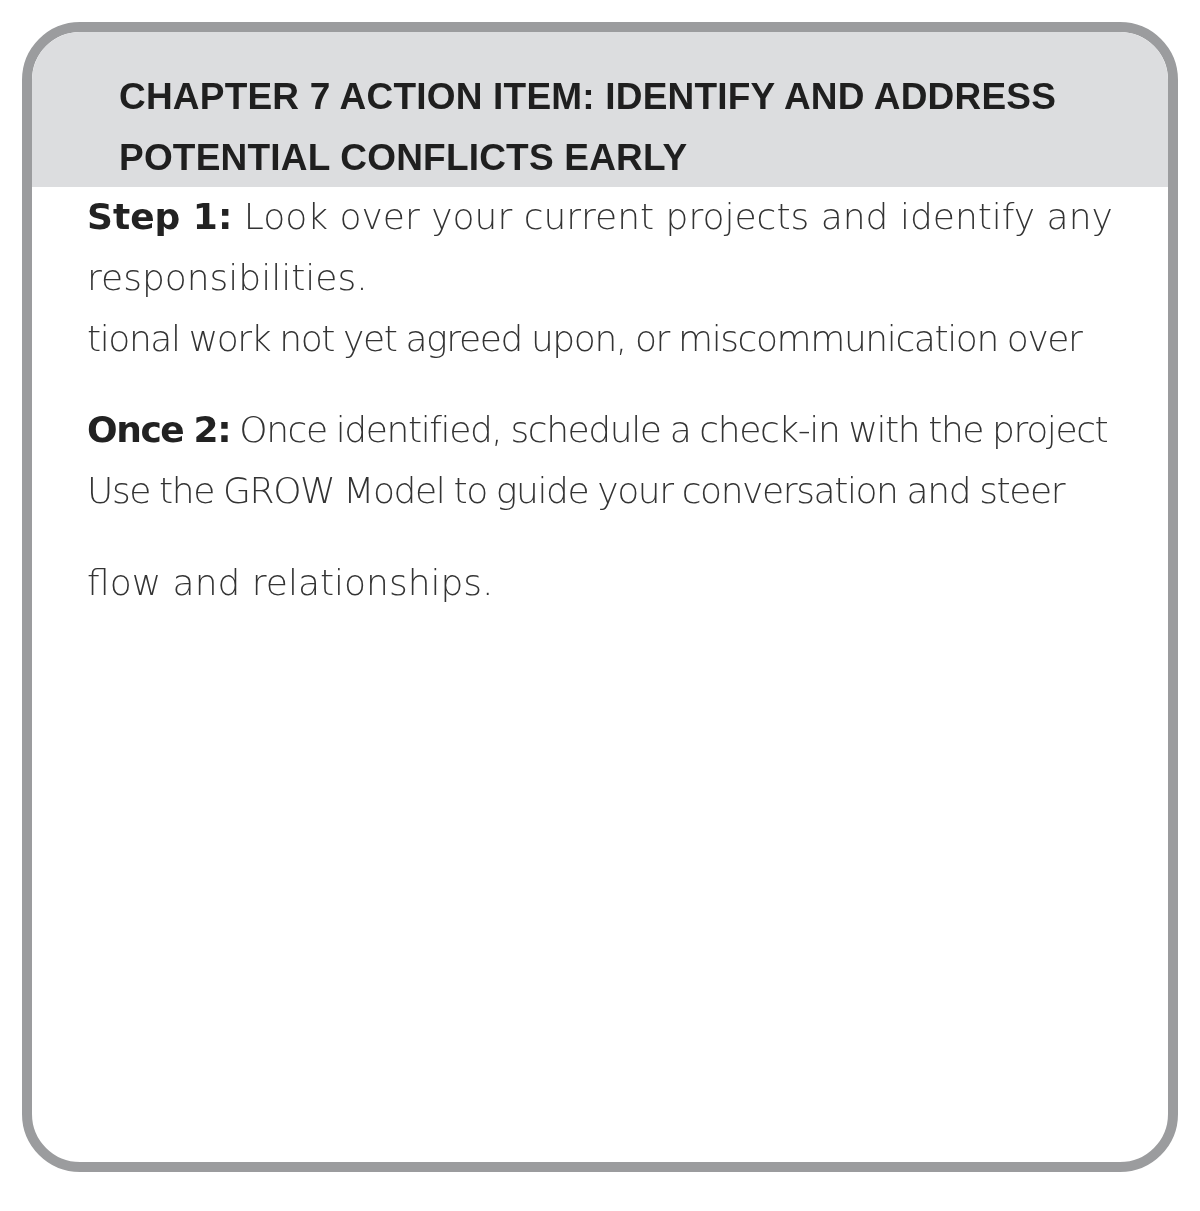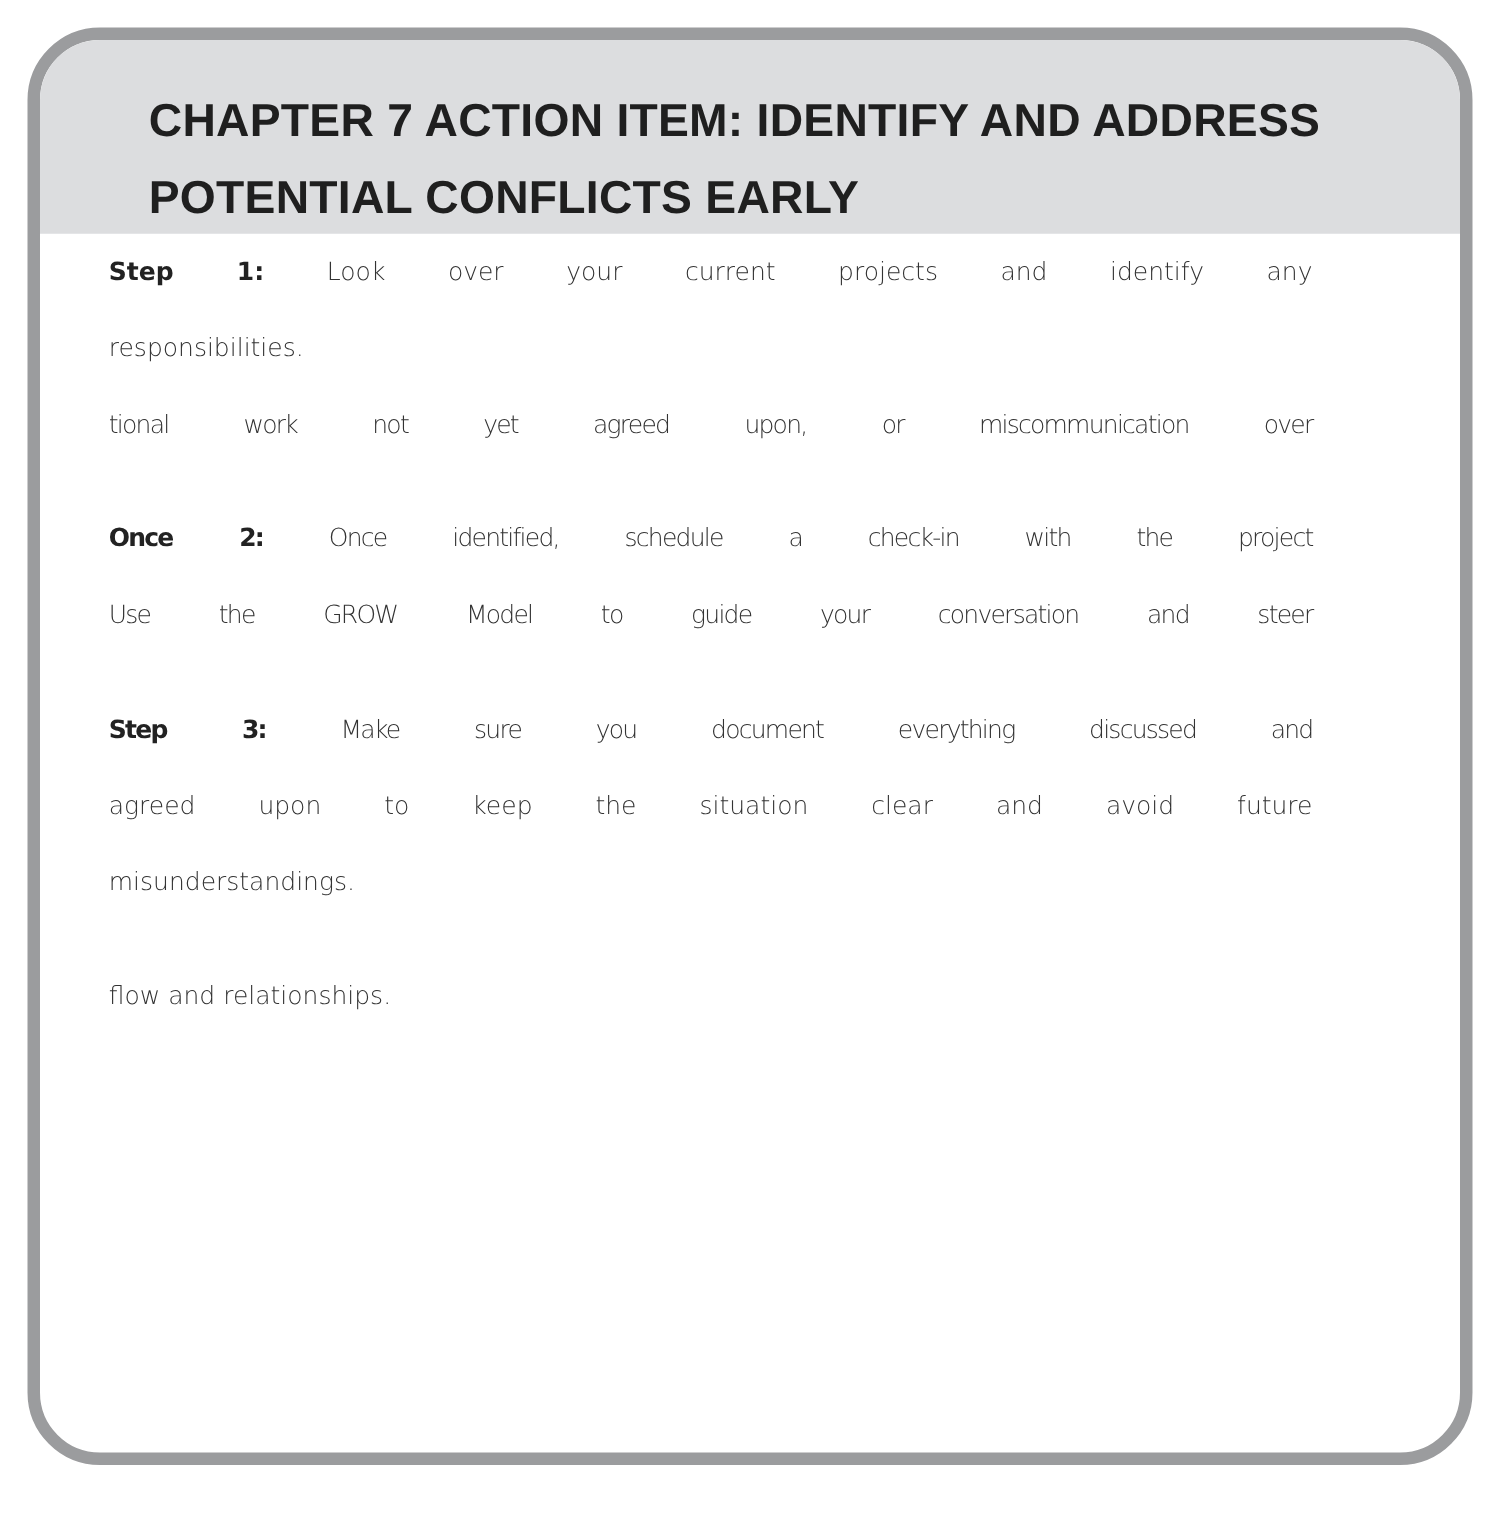--- a/index.html
+++ b/index.html
@@ -15,21 +15,21 @@
     }
     .title {
       position: absolute; left: 87px; top: 34px; width: 972px; margin: 0;
       font-family: "Liberation Sans", sans-serif; font-weight: 700;
       font-size: 37px; line-height: 61px; color: #1f1f1f; letter-spacing: 0.2px;
     }
     .title .ln { display: block; white-space: nowrap; }
     .content {
       position: absolute; left: 87px; top: 187px; width: 963px;
       font-family: "DejaVu Sans", sans-serif; font-weight: 300;
-      font-size: 20px; line-height: 60.8px; color: #333333;
+      font-size: 36px; line-height: 60.8px; color: #333333;
     }
     .para { margin: 0 0 31px 0; }
     .line {
       display: block; text-align: justify; text-align-last: justify;
       white-space: nowrap; height: 60.8px; overflow: visible;
     }
     .line.last { text-align-last: left; }
     .line.condensed { letter-spacing: -1.4px; word-spacing: -1px; }
     .lbl { font-weight: 700; color: #222222; font-family: "DejaVu Sans", sans-serif; }
     .txt { font-family: "DejaVu Sans", sans-serif; }
@@ -49,20 +49,15 @@
   <p class="para">
     <span class="line"><span class="lbl">Step 1:</span><span class="txt"> Look over your current projects and identify any</span></span>
     <span class="line last">responsibilities.</span>
     <span class="line condensed">tional work not yet agreed upon, or miscommunication over</span>
   </p>
   <p class="para">
     <span class="line condensed"><span class="lbl">Once 2:</span><span class="txt"> Once identified, schedule a check-in with the project</span></span>
     <span class="line condensed">Use the GROW Model to guide your conversation and steer</span>
   </p>
   <p class="para">
-    <span class="line condensed"><span class="lbl">Step 3:</span><span class="txt"> Make sure you document everything discussed and</span></span>
-    <span class="line">agreed upon to keep the situation clear and avoid future</span>
-    <span class="line last">misunderstandings.</span>
-  </p>
-  <p class="para">
     <span class="line last">flow and relationships.</span>
   </p>
 </div>
 
 </body></html>

